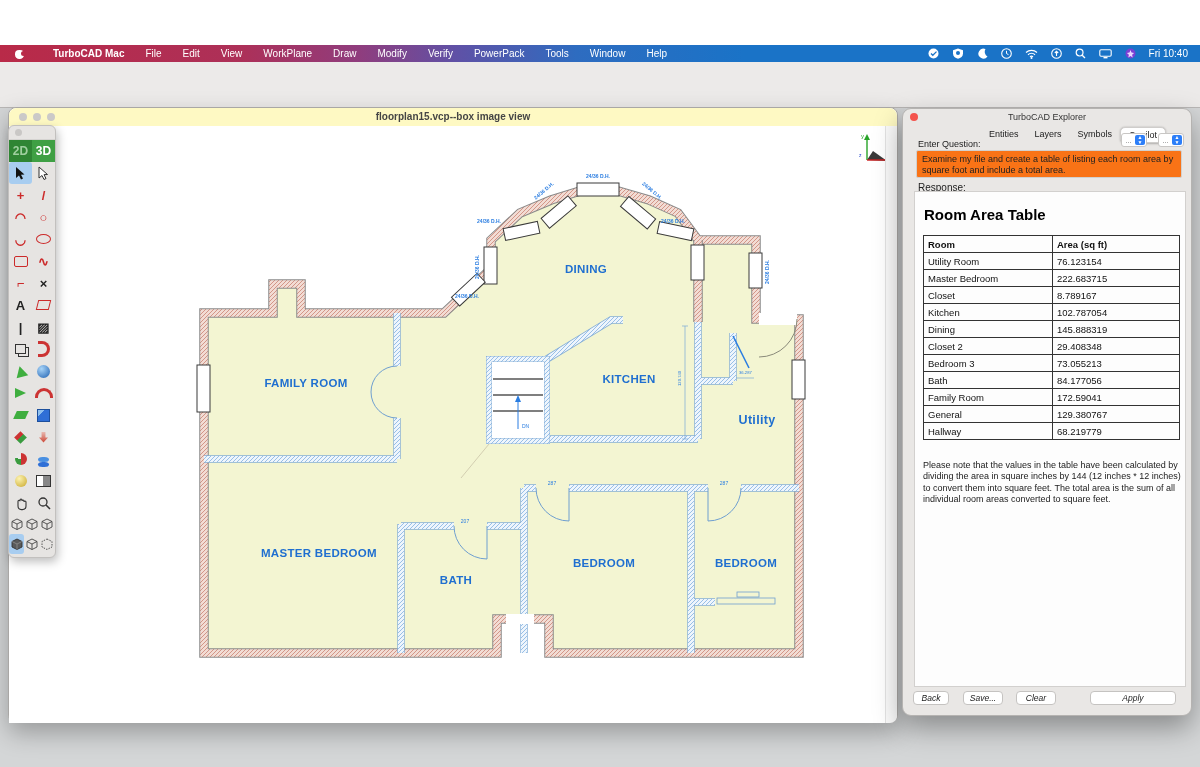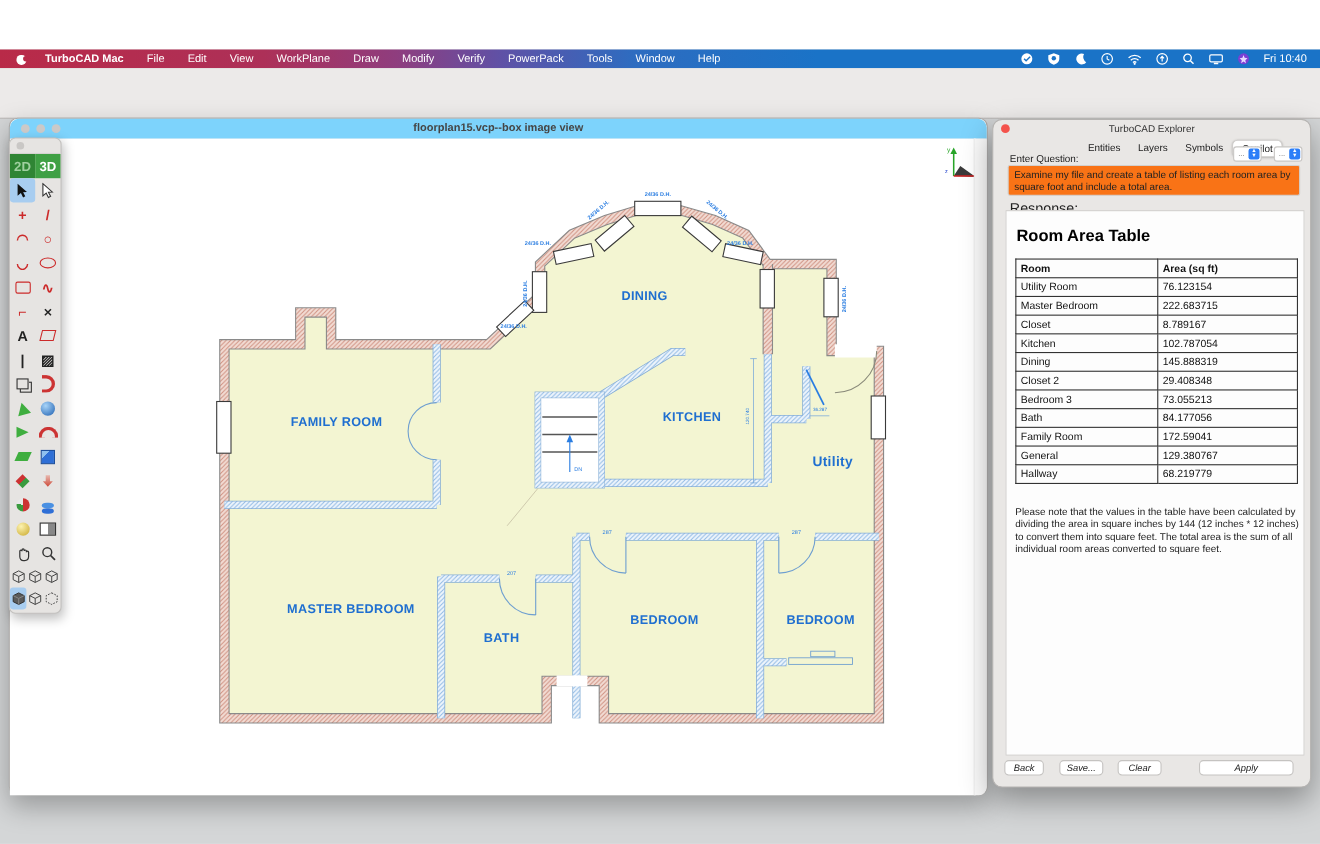--- a/index.html
+++ b/index.html
@@ -8,21 +8,21 @@
   
   #top-white{left:0;top:0;width:1200px;height:45px;background:#fff;}
   
   #menubar{left:0;top:45px;width:1200px;height:17px;
     background:linear-gradient(90deg,#b92a48 0%,#ad3058 20%,#8f3d7e 30%,#5f51a6 38%,#2e6cc0 48%,#1a73c7 62%,#1a73c7 100%);
     display:flex;align-items:center;color:#fff;font-size:10px;}
   #menubar .apple{margin-left:14px;width:11px;height:11px;display:inline-block;position:relative;}
   #menubar .apple i{position:absolute;left:1px;top:2px;width:9px;height:9px;background:#fff;border-radius:45% 45% 48% 48%;}
   #menubar .apple b{position:absolute;right:-1px;top:3px;width:5px;height:5px;background:#b92a48;border-radius:50%;}
   #menubar .mi{margin-left:21px;white-space:nowrap;}
-  #menubar .app{font-weight:bold;margin-left:16px;}
+  #menubar .app{font-weight:bold;margin-left:28px;}
   #menu-right{margin-left:auto;display:flex;align-items:center;gap:13px;margin-right:12px;}
   #menu-right svg{display:block;}
   #clock{font-size:10px;white-space:nowrap;}
   
   #toolrow{left:0;top:62px;width:1200px;height:45px;background:#eceae9;border-bottom:1px solid #b9b7b6;}
   #cursor-big{left:12px;top:66px;}
   .vsep{width:1px;background:#c9c7c5;top:62px;height:45px;}
   #tool-title{left:57px;top:66px;font-size:12px;font-weight:bold;color:#111;}
   #tool-hints{left:120px;top:66px;width:190px;text-align:right;font-size:7.5px;color:#333;line-height:9.5px;}
   #tool-status{left:57px;top:92px;font-size:9px;color:#222;}
@@ -31,21 +31,21 @@
   #crosshair{left:645px;top:67px;width:12px;height:12px;border:1.5px solid #8a8a8a;border-radius:50%;position:absolute;}
   #crosshair:before{content:"";position:absolute;left:5px;top:1px;width:1.5px;height:9px;background:#8a8a8a;}
   #crosshair:after{content:"";position:absolute;top:5px;left:1px;height:1.5px;width:9px;background:#8a8a8a;}
   #info-i{left:650px;top:90px;font-family:"Liberation Serif",serif;font-style:italic;font-size:12px;color:#555;}
   .coord{position:absolute;left:668px;font-size:9.5px;color:#222;}
   .coord b{display:inline-block;width:9px;font-weight:bold;}
   .coord .eq{color:#888;margin-right:5px;}
   
   #docwin{left:8px;top:107px;width:890px;height:616px;background:#fff;border-radius:8px;
     box-shadow:0 10px 24px rgba(0,0,0,.28);border:1px solid #a9a7a5;box-sizing:border-box;}
-  #doc-titlebar{position:absolute;left:0;top:0;width:100%;height:18px;background:#7dd3fc;
+  #doc-titlebar{position:absolute;left:0;top:0;width:100%;height:18px;background:#fef9c3;
     border-bottom:1px solid #d8d6d5;border-radius:8px 8px 0 0;}
   .tdot{position:absolute;top:5px;width:8px;height:8px;border-radius:50%;background:#cbc9c8;}
   #doc-title{position:absolute;width:100%;text-align:center;top:3px;font-size:10px;font-weight:bold;color:#454545;}
   #canvas{position:absolute;left:0;top:18px;width:878px;height:597px;background:#fff;overflow:hidden;}
   #canvas-scroll{position:absolute;right:0;top:18px;width:11px;height:597px;background:#fafafa;border-left:1px solid #e3e3e3;border-radius:0 0 7px 0;}
   
   #palette{left:8px;top:125px;width:48px;background:#e6e4e2;border:1px solid #c2c0be;border-radius:6px;
     box-shadow:2px 4px 10px rgba(0,0,0,.25);box-sizing:border-box;}
   #pal-head{height:13px;position:relative;border-bottom:1px solid #d5d3d1;}
   #pal-head .pdot{position:absolute;left:6px;top:3px;width:7px;height:7px;border-radius:50%;background:#c9c7c5;}
@@ -86,21 +86,21 @@
   .tab{padding:2px 8px;border-radius:5px;}
   .tab.active{background:#fff;border:0.5px solid #cfcdcb;box-shadow:0 0.5px 2px rgba(0,0,0,.25);}
   #enter-q{position:absolute;left:15px;top:30px;font-size:9px;color:#222;}
   .stepper{position:absolute;top:24px;width:24px;height:12px;background:#fff;border:0.5px solid #c8c6c4;
     border-radius:3px;font-size:7px;color:#666;display:flex;align-items:center;}
   .stepper span{flex:1;text-align:center;}
   .stepper i{width:10px;height:10px;margin-right:1px;background:#2c7ef8;border-radius:2px;color:#fff;
     font-style:normal;font-size:5px;line-height:5px;display:flex;flex-direction:column;align-items:center;justify-content:center;}
   #question-box{position:absolute;left:13px;top:41px;width:266px;height:28px;background:#f97316;
     border:1px solid #d2d0ce;border-radius:2px;font-size:9px;color:#222;padding:3px 5px;box-sizing:border-box;line-height:10.5px;}
-  #resp-label{position:absolute;left:15px;top:73px;font-size:13px;color:#222;}
+  #resp-label{position:absolute;left:15px;top:73px;font-size:10px;color:#222;}
   #response-box{position:absolute;left:11px;top:82px;width:270px;height:494px;background:#fdfdfd;
     border:1px solid #d2d0ce;overflow:hidden;}
   #resp-head{position:absolute;left:9px;top:14px;font-size:15px;font-weight:bold;color:#000;}
   #area-table{position:absolute;left:8px;top:43px;width:257px;border-collapse:collapse;
     font-size:9.5px;color:#111;}
   #area-table td{border:1px solid #333;padding:2.5px 4px;height:10.5px;}
   #area-table .hdr td,#area-table .total td{font-weight:bold;}
   #area-table td.c2{width:118px;}
   #resp-note{position:absolute;left:8px;top:268px;width:258px;font-size:9px;line-height:11.3px;color:#222;}
   .btn{position:absolute;top:582px;height:14px;background:#fff;border:1px solid #c5c3c1;border-radius:4px;

